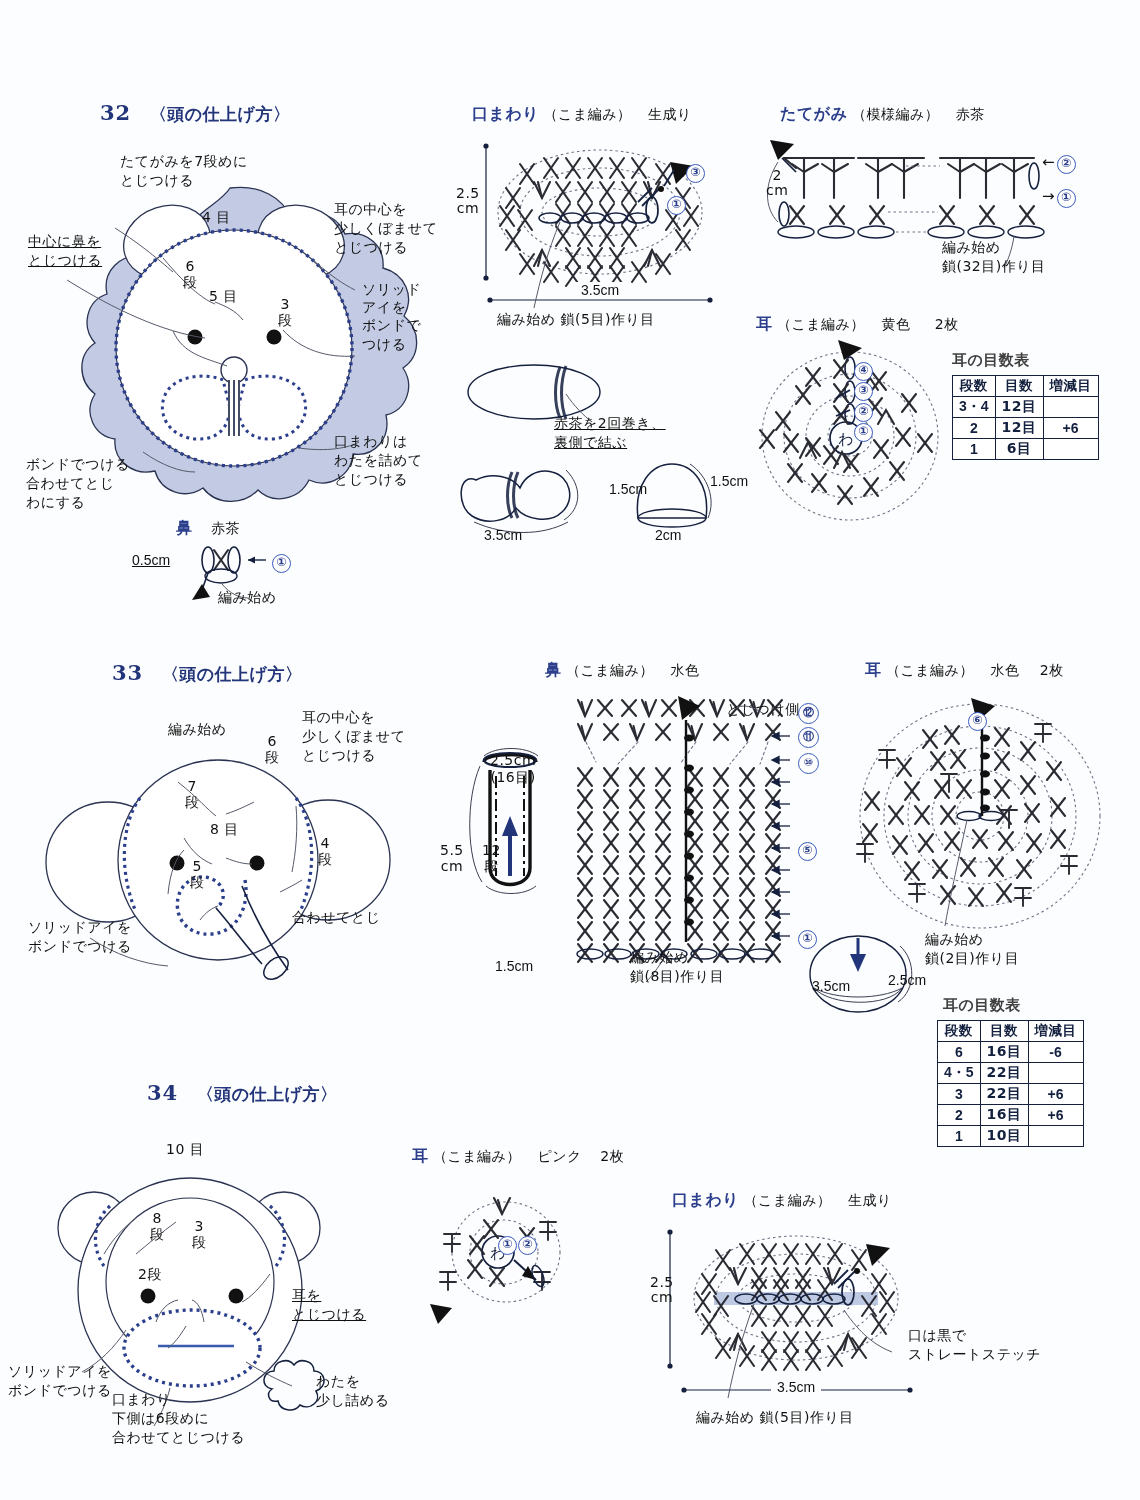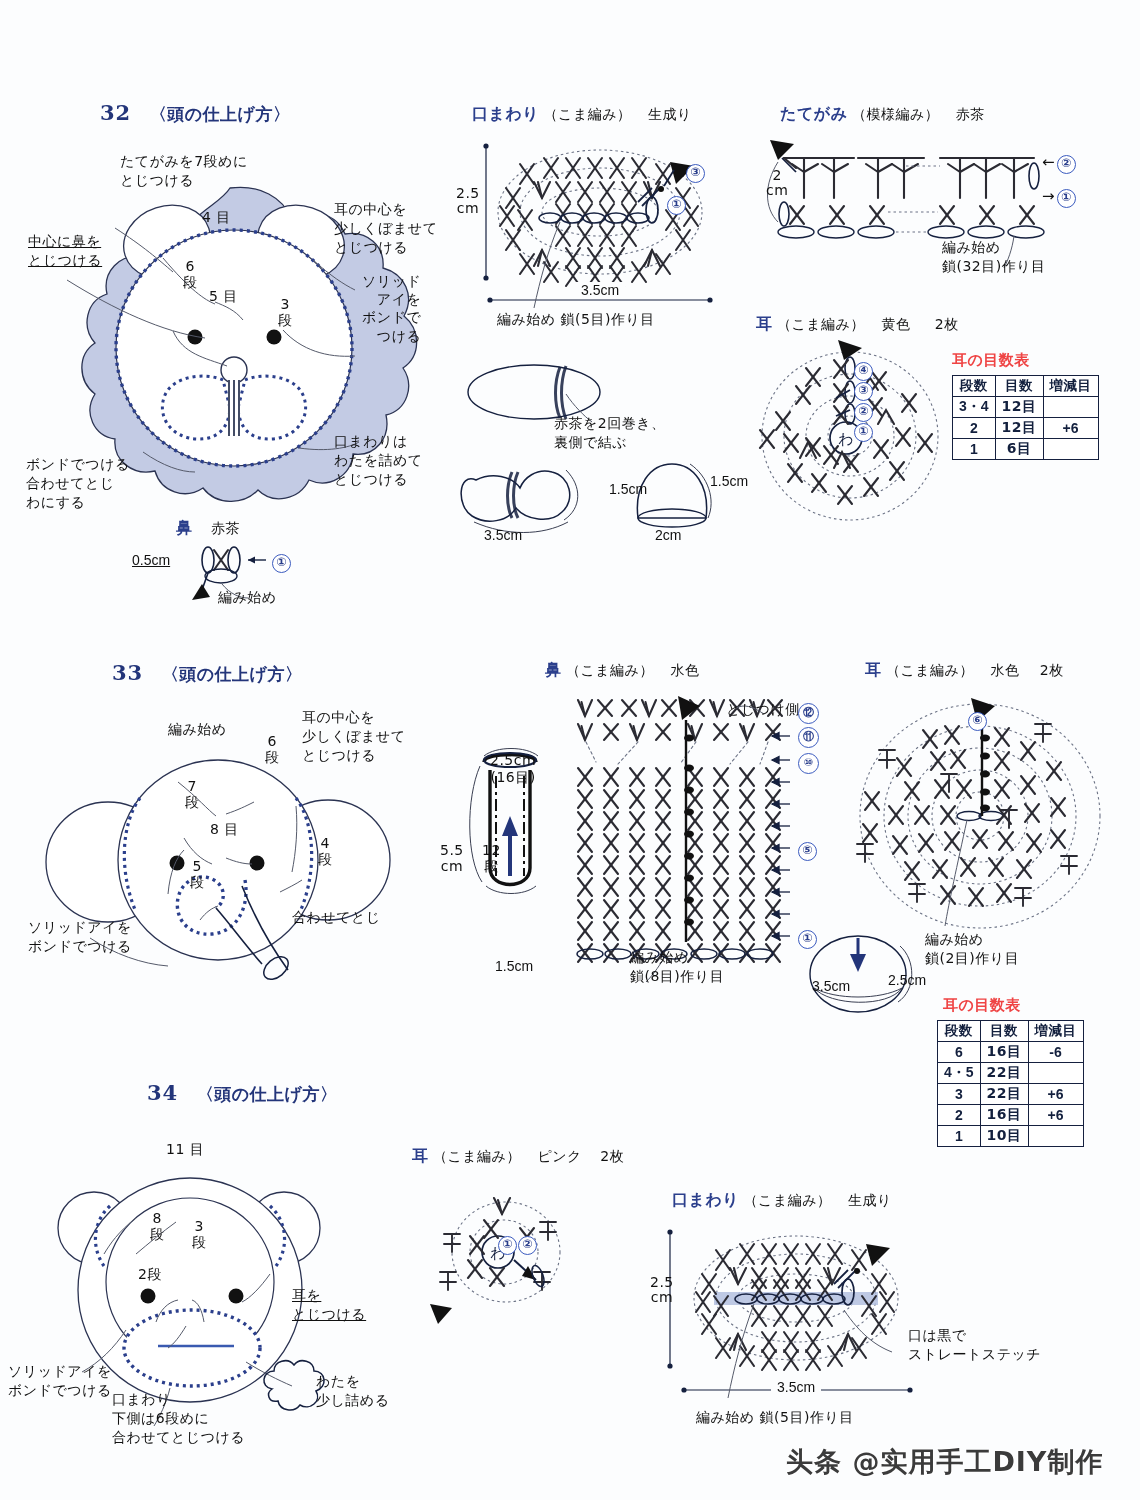--- a/index.html
+++ b/index.html
@@ -17,21 +17,21 @@
   .jp{font-family:"DejaVu Sans","Liberation Sans",sans-serif;letter-spacing:.5px;}
   .sec-num{
     color:#23357a;font-weight:bold;font-size:21px;font-family:"DejaVu Serif","Liberation Serif",serif;
     letter-spacing:1px;
   }
   .sec-title{color:#23357a;font-weight:bold;font-size:17px;}
   .chart-title{color:#2b3f8c;font-weight:bold;font-size:16px;}
   .chart-sub{color:#111;font-size:14px;font-weight:normal;}
   .note{font-size:14px;line-height:1.35;color:#111;}
   .dim{font-size:14px;color:#111;}
-  .tbl-title{color:#ef4444;font-weight:bold;font-size:15px;}
+  .tbl-title{color:#404040;font-weight:bold;font-size:15px;}
   table.cnt{border-collapse:collapse;font-size:14px;background:#fff;}
   table.cnt th,table.cnt td{
     border:1.3px solid #15203f;padding:1px 6px;text-align:center;
     font-weight:bold;color:#13203e;white-space:nowrap;
   }
   table.cnt th{font-size:13.5px;}
   .slashcell{position:relative;}
   .watermark{
     font-size:27px;font-weight:bold;color:#2b2b2b;
     font-family:"DejaVu Sans","Liberation Sans",sans-serif;
@@ -108,21 +108,21 @@
 とじつける</div>
   <div class="abs note jp" style="left:202px;top:208px;">4 目</div>
   <div class="abs note jp" style="left:183px;top:258px;white-space:pre-line;line-height:1.15;text-align:center;">6
 段</div>
   <div class="abs note jp" style="left:209px;top:287px;">5 目</div>
   <div class="abs note jp" style="left:278px;top:296px;white-space:pre-line;line-height:1.15;text-align:center;">3
 段</div>
   <div class="abs note jp" style="left:334px;top:200px;white-space:pre-line;">耳の中心を
 少しくぼませて
 とじつける</div>
-  <div class="abs note jp" style="left:362px;top:272px;white-space:pre-line;line-height:1.3;text-align:right;">ソリッド
+  <div class="abs note jp" style="left:362px;top:280px;white-space:pre-line;line-height:1.3;">ソリッド
 アイを
 ボンドで
 つける</div>
   <div class="abs note jp" style="left:334px;top:424px;white-space:pre-line;margin-top:8px;">口まわりは
 わたを詰めて
 とじつける</div>
   <div class="abs note jp" style="left:26px;top:455px;white-space:pre-line;">ボンドでつける
 合わせてとじ
 わにする</div>
 
@@ -648,21 +648,21 @@
              C86,108 74,118 70,128 C62,116 42,112 26,120 Z" class="ink" stroke-width="1.5"></path>
     <path d="M62,112 C56,126 56,146 62,158" class="ink" stroke-width="3" stroke-opacity=".85"></path>
     <path d="M68,112 C62,126 62,146 68,158" class="ink" stroke-width="3" stroke-opacity=".85"></path>
     <path class="grey" d="M116,110 C132,126 132,148 114,160" stroke-width="1"></path>
     <path class="grey" d="M24,162 C56,176 92,176 118,162" stroke-width="1"></path>
 
     <path d="M188,158 C184,126 200,104 222,104 C244,104 260,126 256,158 Z" class="ink" stroke-width="1.5"></path>
     <ellipse cx="222" cy="158" rx="34" ry="9" class="ink" stroke-width="1.5"></ellipse>
     <path class="grey" d="M240,104 C258,116 266,140 258,158" stroke-width="1"></path>
   </svg>
-  <div class="abs note jp" style="left:554px;top:414px;white-space:pre-line;line-height:1.35;">赤茶を2回巻き、
+  <div class="abs note jp" style="left:554px;top:414px;white-space:pre-line;line-height:1.35;text-decoration:underline;">赤茶を2回巻き、
 裏側で結ぶ</div>
   <div class="abs dim" style="left:609px;top:481px;">1.5cm</div>
   <div class="abs dim" style="left:484px;top:527px;">3.5cm</div>
   <div class="abs dim" style="left:710px;top:473px;">1.5cm</div>
   <div class="abs dim" style="left:655px;top:527px;">2cm</div>
 
   <div class="abs" style="left:112px;top:660px;">
     <span class="sec-num">33</span>
     <span class="sec-title jp" style="margin-left:14px;">〈頭の仕上げ方〉</span>
   </div>
@@ -1446,21 +1446,21 @@
     <path class="lead" d="M88,68 C70,82 62,94 56,104"></path>
     <path class="lead" d="M128,72 C114,82 100,94 88,104"></path>
     <path class="lead" d="M108,172 C112,160 120,152 130,150"></path>
     <path class="lead" d="M156,172 C154,160 150,152 144,150"></path>
     <path class="lead" d="M138,176 C132,186 126,194 120,198"></path>
     <path class="lead" d="M222,124 C212,138 202,148 194,152"></path>
     <path class="lead" d="M198,212 C214,222 230,230 244,236"></path>
     <path class="lead" d="M34,222 C52,212 66,198 78,180"></path>
     <path class="lead" d="M122,238 C118,254 112,266 106,276"></path>
   </svg>
-  <div class="abs note jp" style="left:166px;top:1140px;">11 目</div>
+  <div class="abs note jp" style="left:166px;top:1140px;">10 目</div>
   <div class="abs note jp" style="left:150px;top:1210px;white-space:pre-line;line-height:1.15;text-align:center;">8
 段</div>
   <div class="abs note jp" style="left:192px;top:1218px;white-space:pre-line;line-height:1.15;text-align:center;">3
 段</div>
   <div class="abs note jp" style="left:138px;top:1265px;">2段</div>
   <div class="abs note jp" style="left:292px;top:1286px;white-space:pre-line;line-height:1.35;text-decoration:underline;">耳を
 とじつける</div>
   <div class="abs note jp" style="left:316px;top:1372px;white-space:pre-line;line-height:1.35;">わたを
 少し詰める</div>
   <div class="abs note jp" style="left:8px;top:1362px;white-space:pre-line;line-height:1.35;">ソリッドアイを
@@ -1720,15 +1720,14 @@
     <path class="lead" d="M106,86 C94,118 86,150 80,180"></path>
     <path class="lead" d="M196,92 C212,116 228,128 244,134"></path>
   </svg>
   <div class="abs dim jp" style="left:650px;top:1275px;text-align:center;line-height:1.1;white-space:pre-line;">2.5
 cm</div>
   <div class="abs dim" style="left:771px;top:1379px;background:#fcfdfe;padding:0 6px;">3.5cm</div>
   <div class="abs note jp" style="left:696px;top:1408px;">編み始め 鎖(5目)作り目</div>
   <div class="abs note jp" style="left:908px;top:1326px;white-space:pre-line;line-height:1.35;">口は黒で
 ストレートステッチ</div>
 
-  <div class="abs watermark jp" style="left:786px;top:1444px;">头条 @实用手工DIY制作</div>
 
 </div>
 
 </body></html>

